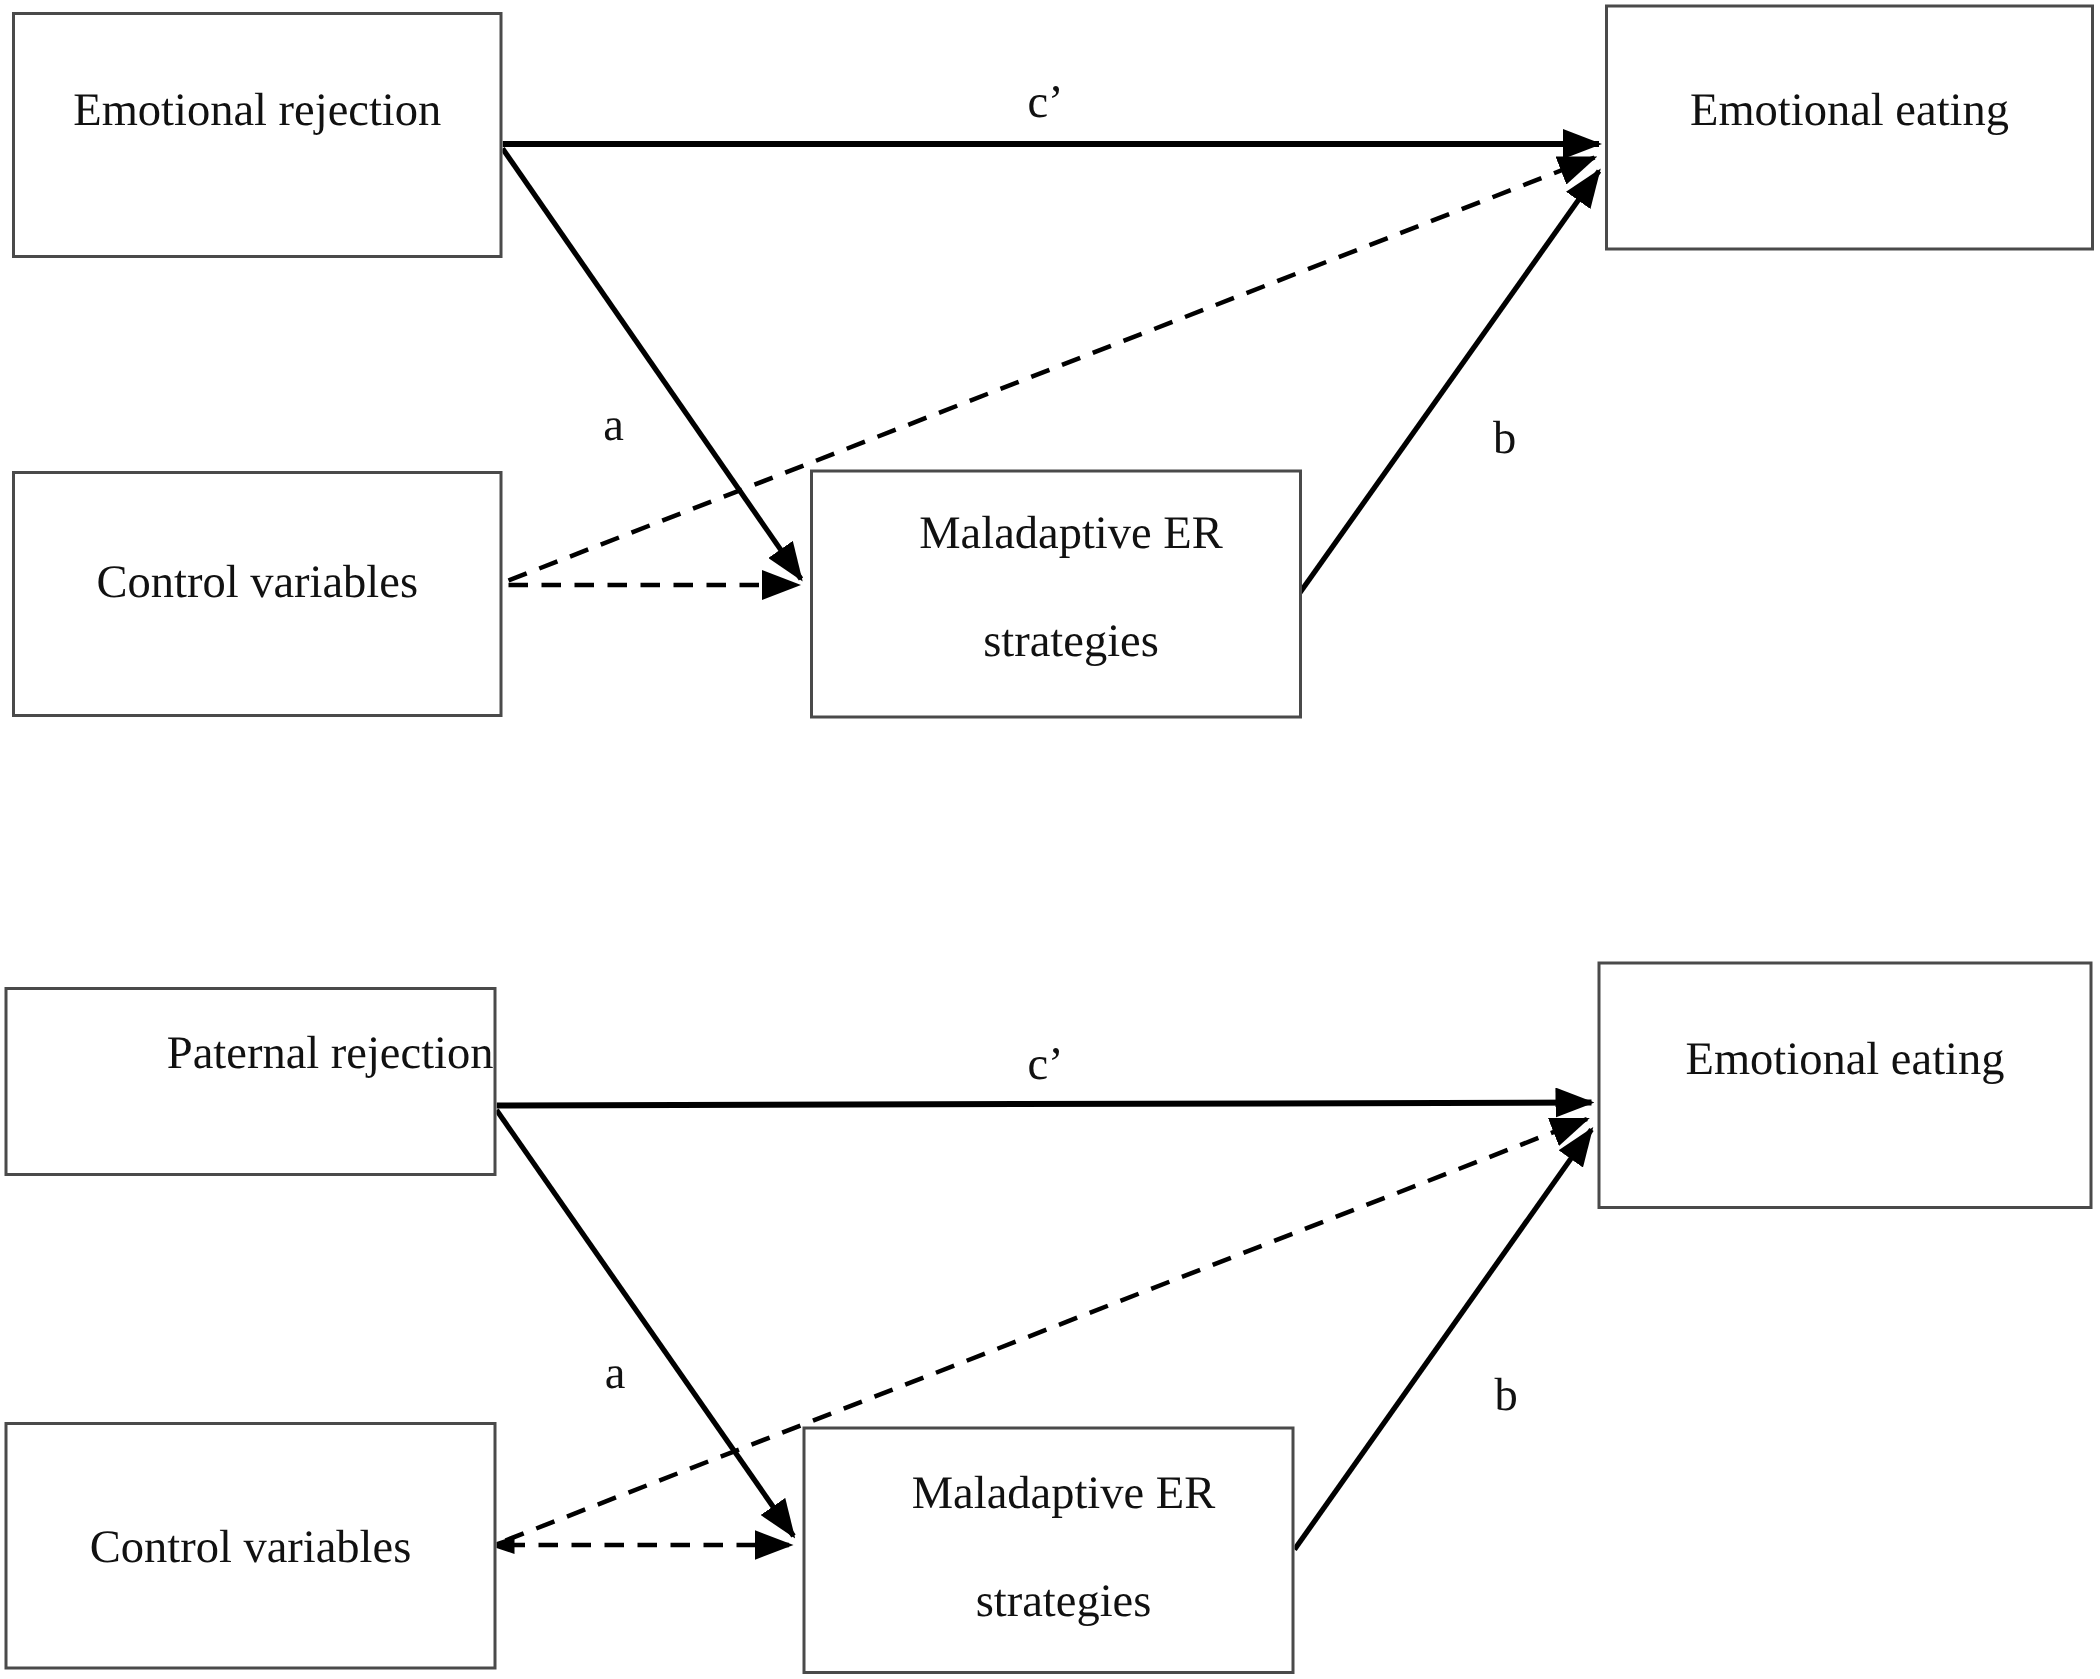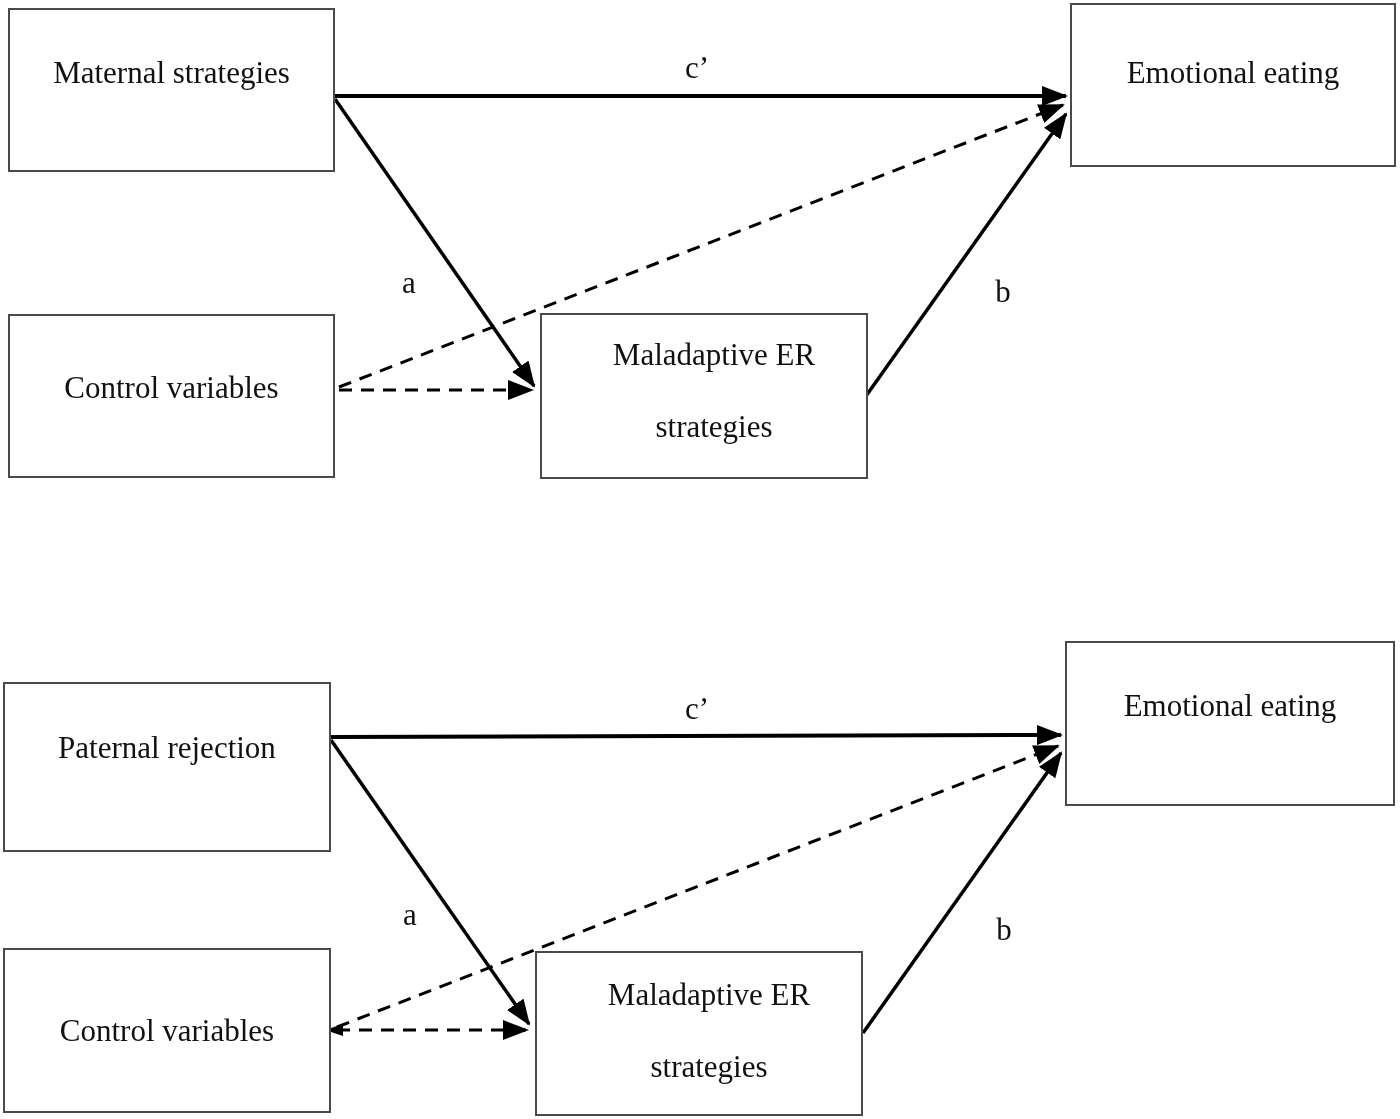--- a/index.html
+++ b/index.html
@@ -74,37 +74,37 @@
     <line x1="337" y1="1030" x2="527" y2="1030" stroke="#000000" stroke-width="3" stroke-dasharray="13 9" marker-end="url(#ah)"></line>
     <polygon points="343,1024 343,1036 325,1030" fill="#000000"></polygon>
     <line x1="337" y1="1027" x2="1058" y2="746" stroke="#000000" stroke-width="3" stroke-dasharray="13 9" marker-end="url(#ah)"></line>
 
     <text class="path-label" x="697" y="719" text-anchor="middle">c’</text>
     <text class="path-label" x="410" y="925" text-anchor="middle">a</text>
     <text class="path-label" x="1004" y="940" text-anchor="middle">b</text>
   </svg>
 
   <div class="node" style="left:8px; top:8px; width:327px; height:164px; padding-bottom:34px;">
-    <span>Maternal strategies</span>
+    <span>Emotional rejection</span>
   </div>
 
   <div class="node" style="left:1070px; top:3px; width:326px; height:164px; padding-bottom:24px;">
     <span>Emotional eating</span>
   </div>
 
   <div class="node" style="left:8px; top:314px; width:327px; height:164px; padding-bottom:16px;">
     <span>Control variables</span>
   </div>
 
   <div class="node two-line" style="left:540px; top:313px; width:328px; height:166px; padding-bottom:10px;">
     <span>Maladaptive ER</span>
     <span>strategies</span>
   </div>
 
-  <div class="node" style="left:3px; top:682px; width:328px; height:170px; padding-bottom:38px;">
+  <div class="node" style="left:3px; top:658px; width:328px; height:126px; padding-bottom:38px;justify-content:flex-end;">
     <span>Paternal rejection</span>
   </div>
 
   <div class="node" style="left:1065px; top:641px; width:330px; height:165px; padding-bottom:36px;">
     <span>Emotional eating</span>
   </div>
 
   <div class="node" style="left:3px; top:948px; width:328px; height:165px;">
     <span>Control variables</span>
   </div>

